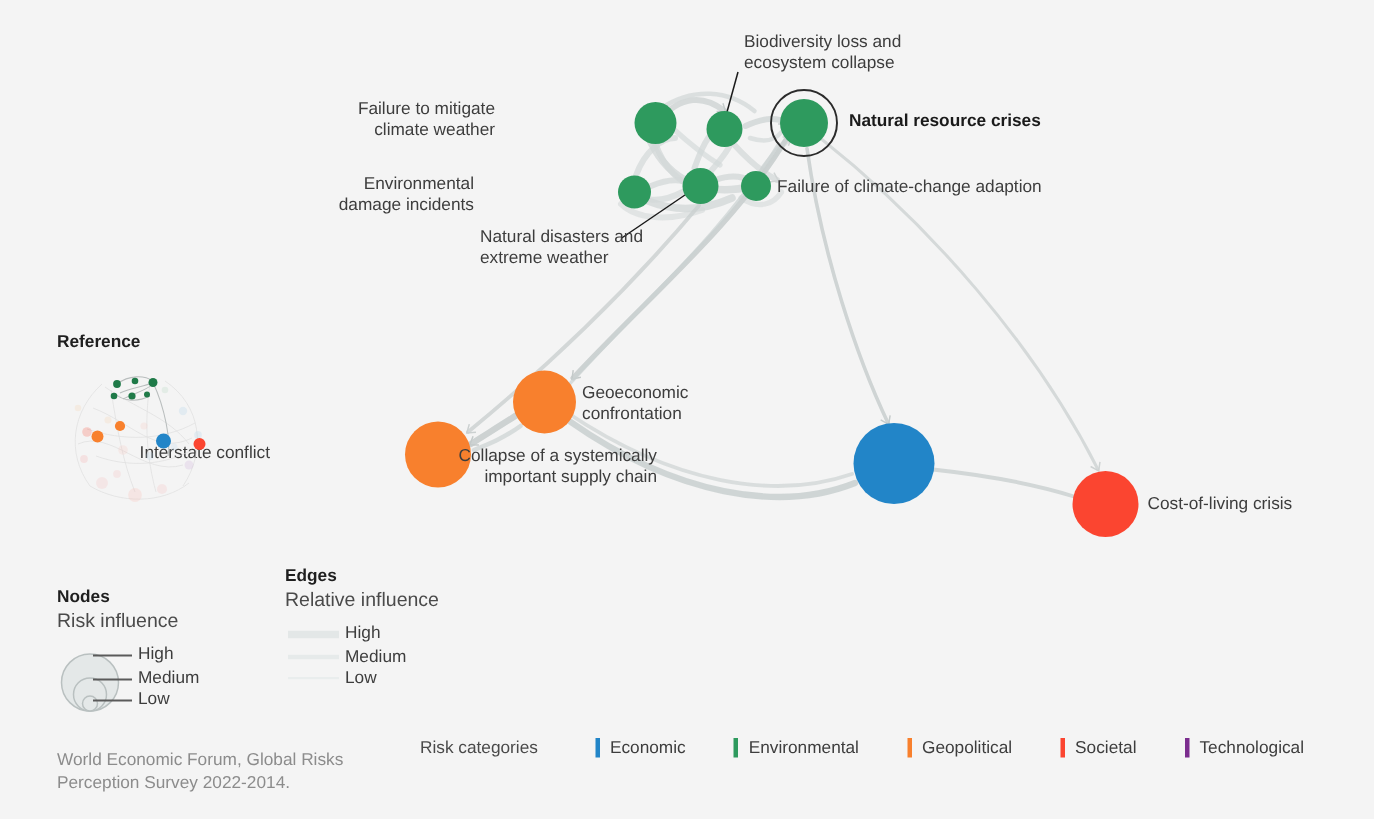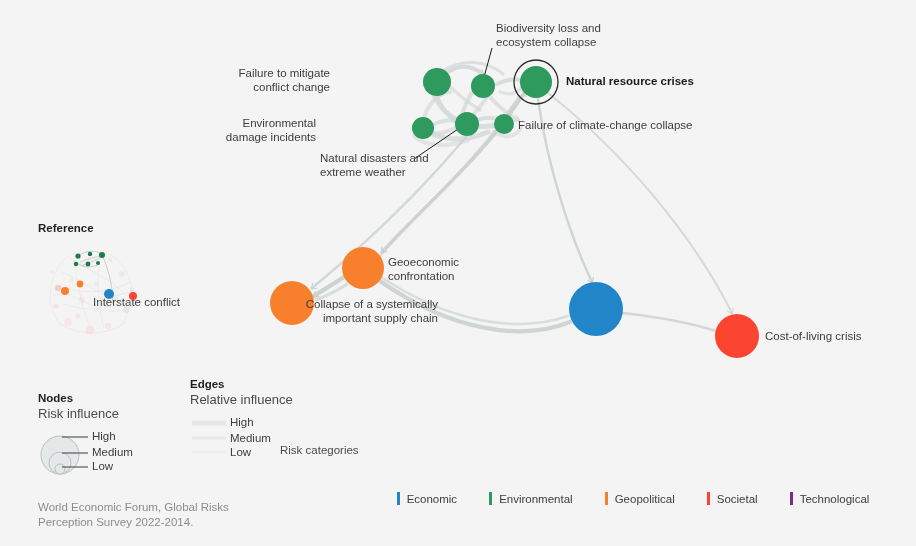--- a/index.html
+++ b/index.html
@@ -100,21 +100,21 @@
     position: absolute;
     font-size: 11.5px;
     color: #3d3d3d;
     white-space: pre;
   }
   #categories-legend {
     position: absolute;
     left: 242px;
     top: 66px;
     display: flex;
-    align-items: flex-start;
+    align-items: flex-end;
     gap: 0px;
   }
   #categories-title {
     font-size: 11.5px;
     color: #4a4a4a;
     margin-right: 38px;
     white-space: pre;
   }
   .cat-item {
     display: flex;
@@ -218,29 +218,29 @@
       <circle cx="504" cy="124" r="10" fill="#2e9a5e"></circle>
       <circle cx="363" cy="268" r="21" fill="#f8802d"></circle>
       <circle cx="292" cy="303" r="22" fill="#f8802d"></circle>
       <circle cx="596" cy="309" r="27" fill="#2285c8"></circle>
       <circle cx="737" cy="336" r="22" fill="#fb4530"></circle>
     </g>
 </svg>
 
 <div id="label-layer">
     <div class="node-label left" style="left: auto; top: 67px; right: 586px;">Failure to mitigate
-conflict change</div>
+climate weather</div>
     <div class="node-label right" style="left: 496px; top: 22px;">Biodiversity loss and
 ecosystem collapse</div>
     <div class="node-label right focus" style="left: 566px; top: 75px;">Natural resource crises</div>
     <div class="node-label left" style="left: auto; top: 117px; right: 600px;">Environmental
 damage incidents</div>
     <div class="node-label right" style="left: 320px; top: 152px;">Natural disasters and
 extreme weather</div>
-    <div class="node-label right" style="left: 518px; top: 119px;">Failure of climate-change collapse</div>
+    <div class="node-label right" style="left: 518px; top: 119px;">Failure of climate-change adaption</div>
     <div class="node-label right" style="left: 388px; top: 256px;">Geoeconomic
 confrontation</div>
     <div class="node-label left" style="left: auto; top: 296px; right: 736px;">Interstate conflict</div>
     <div class="node-label left" style="left: auto; top: 298px; right: 478px;">Collapse of a systemically
 important supply chain</div>
     <div class="node-label right" style="left: 765px; top: 330px;">Cost-of-living crisis</div>
   </div>
 
 <div id="reference-panel">
   <div id="reference-title">Reference</div>

